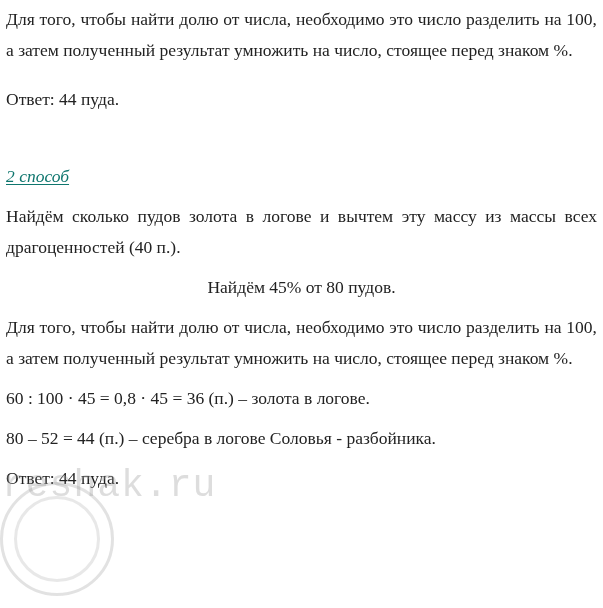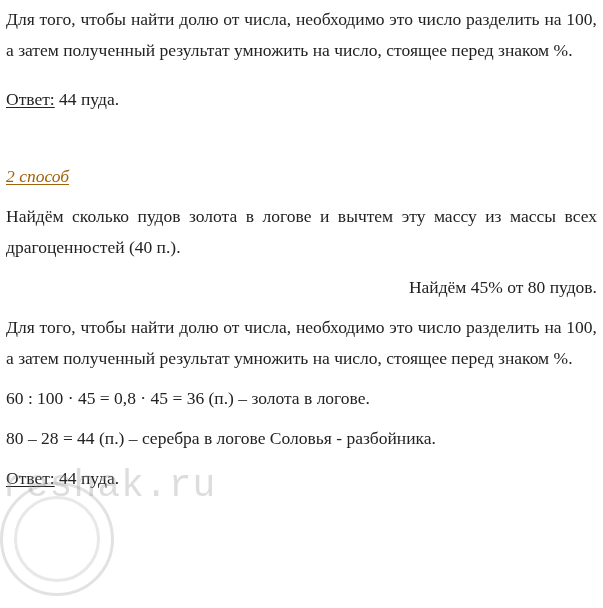--- a/index.html
+++ b/index.html
@@ -27,47 +27,46 @@
   }
   p.para {
     margin: 0;
     font-size: 17.5px;
     line-height: 31px;
     text-align: justify;
     text-justify: inter-word;
     color: #222;
   }
   p.para.nojust {
-    text-align: right;
+    text-align: center;
   }
   .eq {
     margin: 0;
     font-size: 17.5px;
     line-height: 31px;
     color: #222;
     white-space: nowrap;
   }
   .answer {
     margin: 0;
     font-size: 17.5px;
     line-height: 31px;
     color: #222;
   }
   .u {
-    text-decoration: underline;
     text-underline-offset: 2px;
   }
   .method {
     margin: 0;
     font-size: 17.5px;
     line-height: 31px;
     font-style: italic;
     text-decoration: underline;
     text-underline-offset: 2px;
-    color: #a16207;
+    color: #0f766e;
   }
   .gap-lg { height: 46px; }
   .gap-sm { height: 9px; }
   .watermark {
     position: absolute;
     left: 2px;
     top: 464px;
     font-family: Liberation Mono, monospace;
     font-size: 38px;
     letter-spacing: 1px;
@@ -115,21 +114,21 @@
     <p class="method">2 способ</p>
     <div class="gap-sm"></div>
     <p class="para">Найдём сколько пудов золота в логове и вычтем эту массу из массы всех драгоценностей (40 п.).</p>
     <div class="gap-sm"></div>
     <p class="para nojust">Найдём 45% от 80 пудов.</p>
     <div class="gap-sm"></div>
     <p class="para">Для того, чтобы найти долю от числа, необходимо это число разделить на 100, а затем полученный результат умножить на число, стоящее перед знаком %.</p>
     <div class="gap-sm"></div>
     <p class="eq">60 : 100 · 45 = 0,8 · 45 = 36 (п.) – золота в логове.</p>
     <div class="gap-sm"></div>
-    <p class="eq">80 – 28 = 44 (п.) – серебра в логове Соловья - разбойника.</p>
+    <p class="eq">80 – 52 = 44 (п.) – серебра в логове Соловья - разбойника.</p>
     <div class="gap-sm"></div>
     <p class="answer"><span class="u">Ответ:</span> <span>44 пуда.</span></p>
   </div>
 
   <div class="wm-ring"></div>
   <div class="wm-ring2"></div>
   <div class="watermark">reshak.ru</div>
 
 </div>
 

